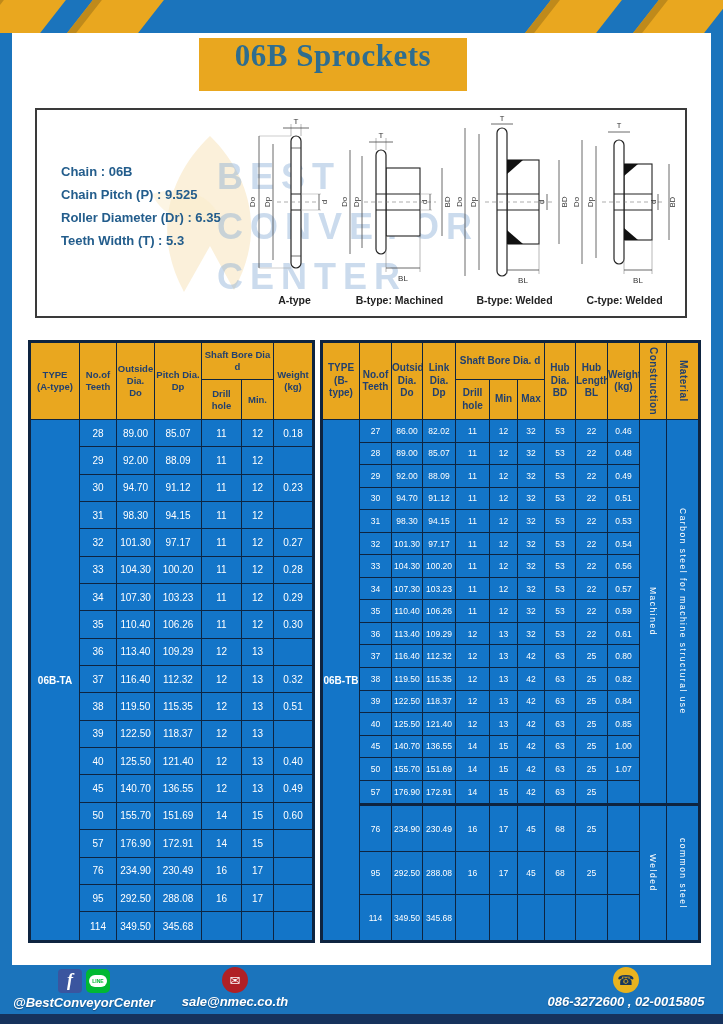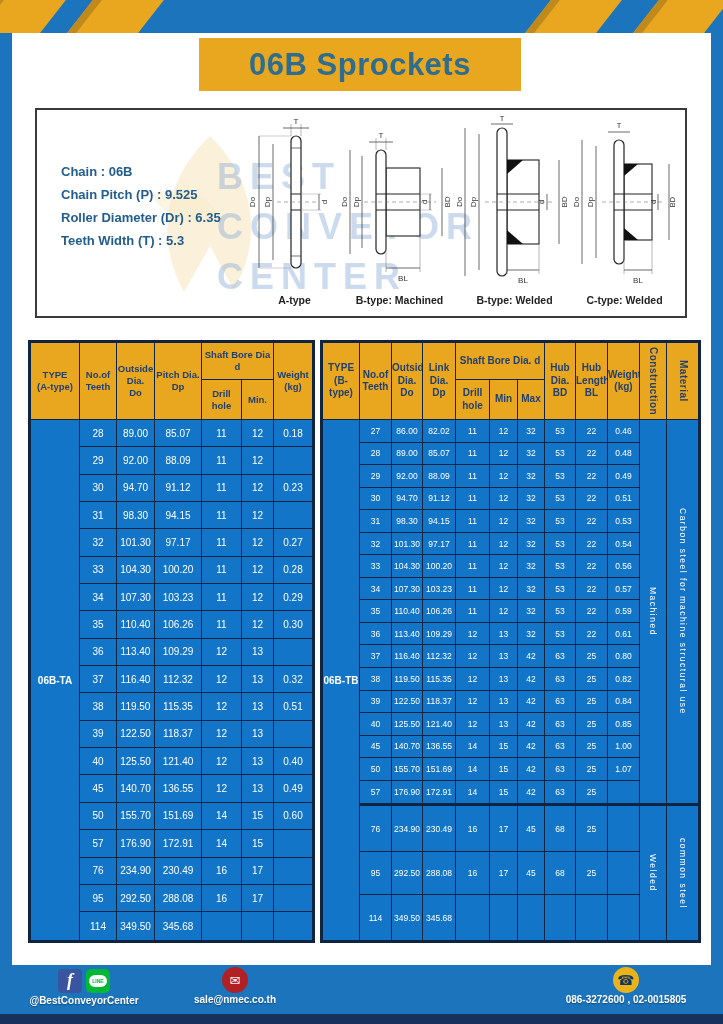--- a/index.html
+++ b/index.html
@@ -6,22 +6,22 @@
   .page{position:relative;width:723px;height:1024px;overflow:hidden;
         background:var(--brand_blue,#1b74bc);
         font-family:"Liberation Sans",sans-serif;}
   
   .topbar{position:absolute;left:0;top:0;width:723px;height:33px;background:var(--brand_blue,#1b74bc);overflow:hidden;}
   .stripe{position:absolute;top:0;height:33px;width:62px;background:var(--accent_yellow,#e9a71f);
           transform:skewX(-38deg);border-left:9px solid #bf8a1b;}
   
   .sheet{position:absolute;left:12px;top:33px;width:699px;height:932px;background:#ffffff;}
   
-  .title-box{position:absolute;left:199px;top:38px;width:322px;height:53px;
-             background:var(--accent_yellow,#e9a71f);display:flex;align-items:center;justify-content:center;}
+  .title-box{position:absolute;left:199px;top:38px;width:268px;height:53px;
+             background:var(--accent_yellow,#e9a71f);display:flex;justify-content:center;font-family:Liberation Serif, serif;}
   .title-box span{font-size:31px;font-weight:800;color:var(--title_teal,#2e6d8f);letter-spacing:.5px;}
   
   .panel{position:absolute;left:35px;top:108px;width:652px;height:210px;background:#fff;
          border:2px solid #3a3a3a;box-sizing:border-box;}
   .wm-logo{position:absolute;left:55px;top:14px;opacity:.30;}
   .wm-text{position:absolute;left:180px;top:42px;font-size:36px;font-weight:800;line-height:50px;
            letter-spacing:7px;color:rgba(125,165,210,.40);white-space:pre-line;pointer-events:none;}
   .specs{position:absolute;left:12px;top:50px;width:232px;}
   .spec-line{font-size:13px;font-weight:700;color:#235d8c;line-height:23px;white-space:nowrap;margin-left:12px;}
   .diagrams{position:absolute;left:210px;top:6px;display:flex;}
@@ -39,21 +39,21 @@
   .tbl-a thead th{font-size:9.5px;}
   .tbl-b{left:320px;width:378px;font-size:8.5px;}
   .tbl-b thead th{font-size:10px;}
   .vth{writing-mode:vertical-rl;letter-spacing:.5px;padding:2px 0;}
   .vert-cell{writing-mode:vertical-rl;font-size:8.5px;letter-spacing:1.5px;}
   .type-cell{font-size:10px;font-weight:700;}
   .section-break td{border-top:3px solid var(--border_navy,#0e2440);}
   
   .footer{position:absolute;left:0;top:965px;width:723px;height:49px;background:var(--brand_blue,#1b74bc);}
   .fgroup{position:absolute;top:2px;display:flex;flex-direction:column;align-items:center;gap:1px;}
-  .flabel{font-size:10px;font-weight:800;color:#fff;white-space:nowrap;text-shadow:0 1px 1px rgba(10,35,70,.5);}
+  .flabel{font-size:13px;font-weight:800;color:#fff;white-space:nowrap;text-shadow:0 1px 1px rgba(10,35,70,.5);font-style:italic;}
   .icon-row{display:flex;gap:4px;align-items:center;height:27px;}
   .fb-ic{width:24px;height:24px;background:#3a559f;border-radius:4px;color:#fff;display:flex;align-items:center;
          justify-content:center;font:italic 700 18px "Liberation Serif",serif;}
   .line-ic{width:24px;height:24px;background:#00b833;border-radius:5px;display:flex;align-items:center;justify-content:center;}
   .line-bubble{width:18px;height:12px;background:#fff;border-radius:6px;display:flex;align-items:center;justify-content:center;
          font-size:5px;font-weight:700;color:#00b833;}
   .round-ic{width:26px;height:26px;border-radius:50%;display:flex;align-items:center;justify-content:center;
          font-family:"DejaVu Sans",sans-serif;}
   .mail-ic{background:#b02025;color:#fff;font-size:13px;}
   .phone-ic{background:#e9b31e;color:#17365e;font-size:14px;}

